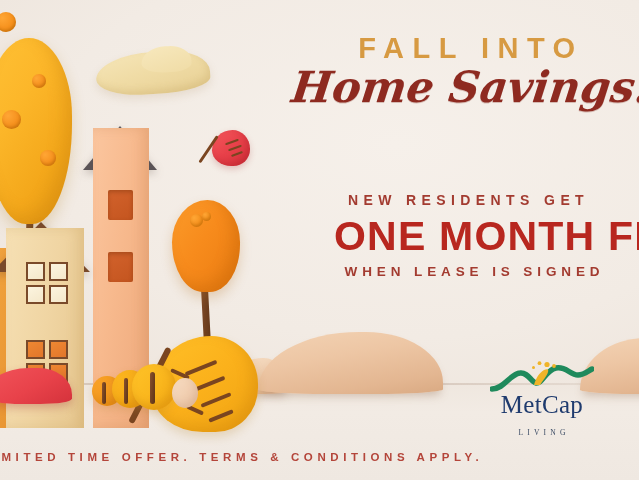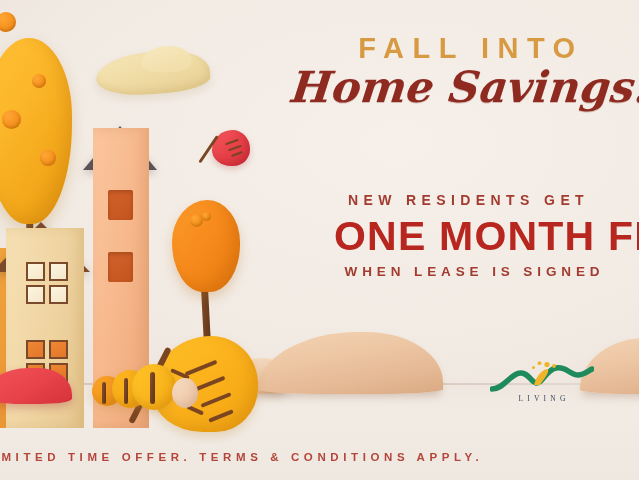--- a/index.html
+++ b/index.html
@@ -274,21 +274,21 @@
     color: #1f3b6e;
     line-height: 1;
     margin-top: -2px;
     letter-spacing: .3px;
   }
   .logo-sub {
     font-family: "Liberation Serif", serif;
     font-size: 7.5px;
     color: #3a4a63;
     letter-spacing: 4.2px;
-    margin-top: 0;
+    margin-top: 11px;
     text-indent: 4px;
   }
   
   .terms {
     position: absolute;
     left: -18px; bottom: 17px;
     font-size: 11.5px;
     font-weight: 700;
     letter-spacing: 4.6px;
     color: #b4453a;
@@ -392,18 +392,19 @@
 
   <div class="logo">
     <svg class="logo-mark" width="104" height="36" viewBox="0 0 104 36">
       <path d="M2 31 C14 31, 20 16, 30 15 C38 14, 41 24, 46 25 C52 26, 56 12, 66 10 C76 8, 80 17, 88 17 C94 17, 98 13, 102 11" fill="none" stroke="#1f8a5c" stroke-width="5.5" stroke-linecap="round"></path>
       <path d="M44 27 C46 20, 49 15, 54 12 C57 10.5, 59 11, 58 14 C57 18, 53 22, 50 27 Z" fill="#f0b428"></path>
       <circle cx="57" cy="6.5" r="2.6" fill="#f0b428"></circle>
       <circle cx="49.5" cy="5.2" r="1.9" fill="#f0b428"></circle>
       <circle cx="64" cy="8" r="1.9" fill="#f0b428"></circle>
       <circle cx="43.5" cy="9.5" r="1.5" fill="#f0b428"></circle>
     </svg>
+    <div class="logo-word">MetCap</div>
     <div class="logo-sub">LIVING</div>
   </div>
 
   <div class="terms">LIMITED TIME OFFER. TERMS &amp; CONDITIONS APPLY.</div>
 
 </div>
 
 </body></html>

